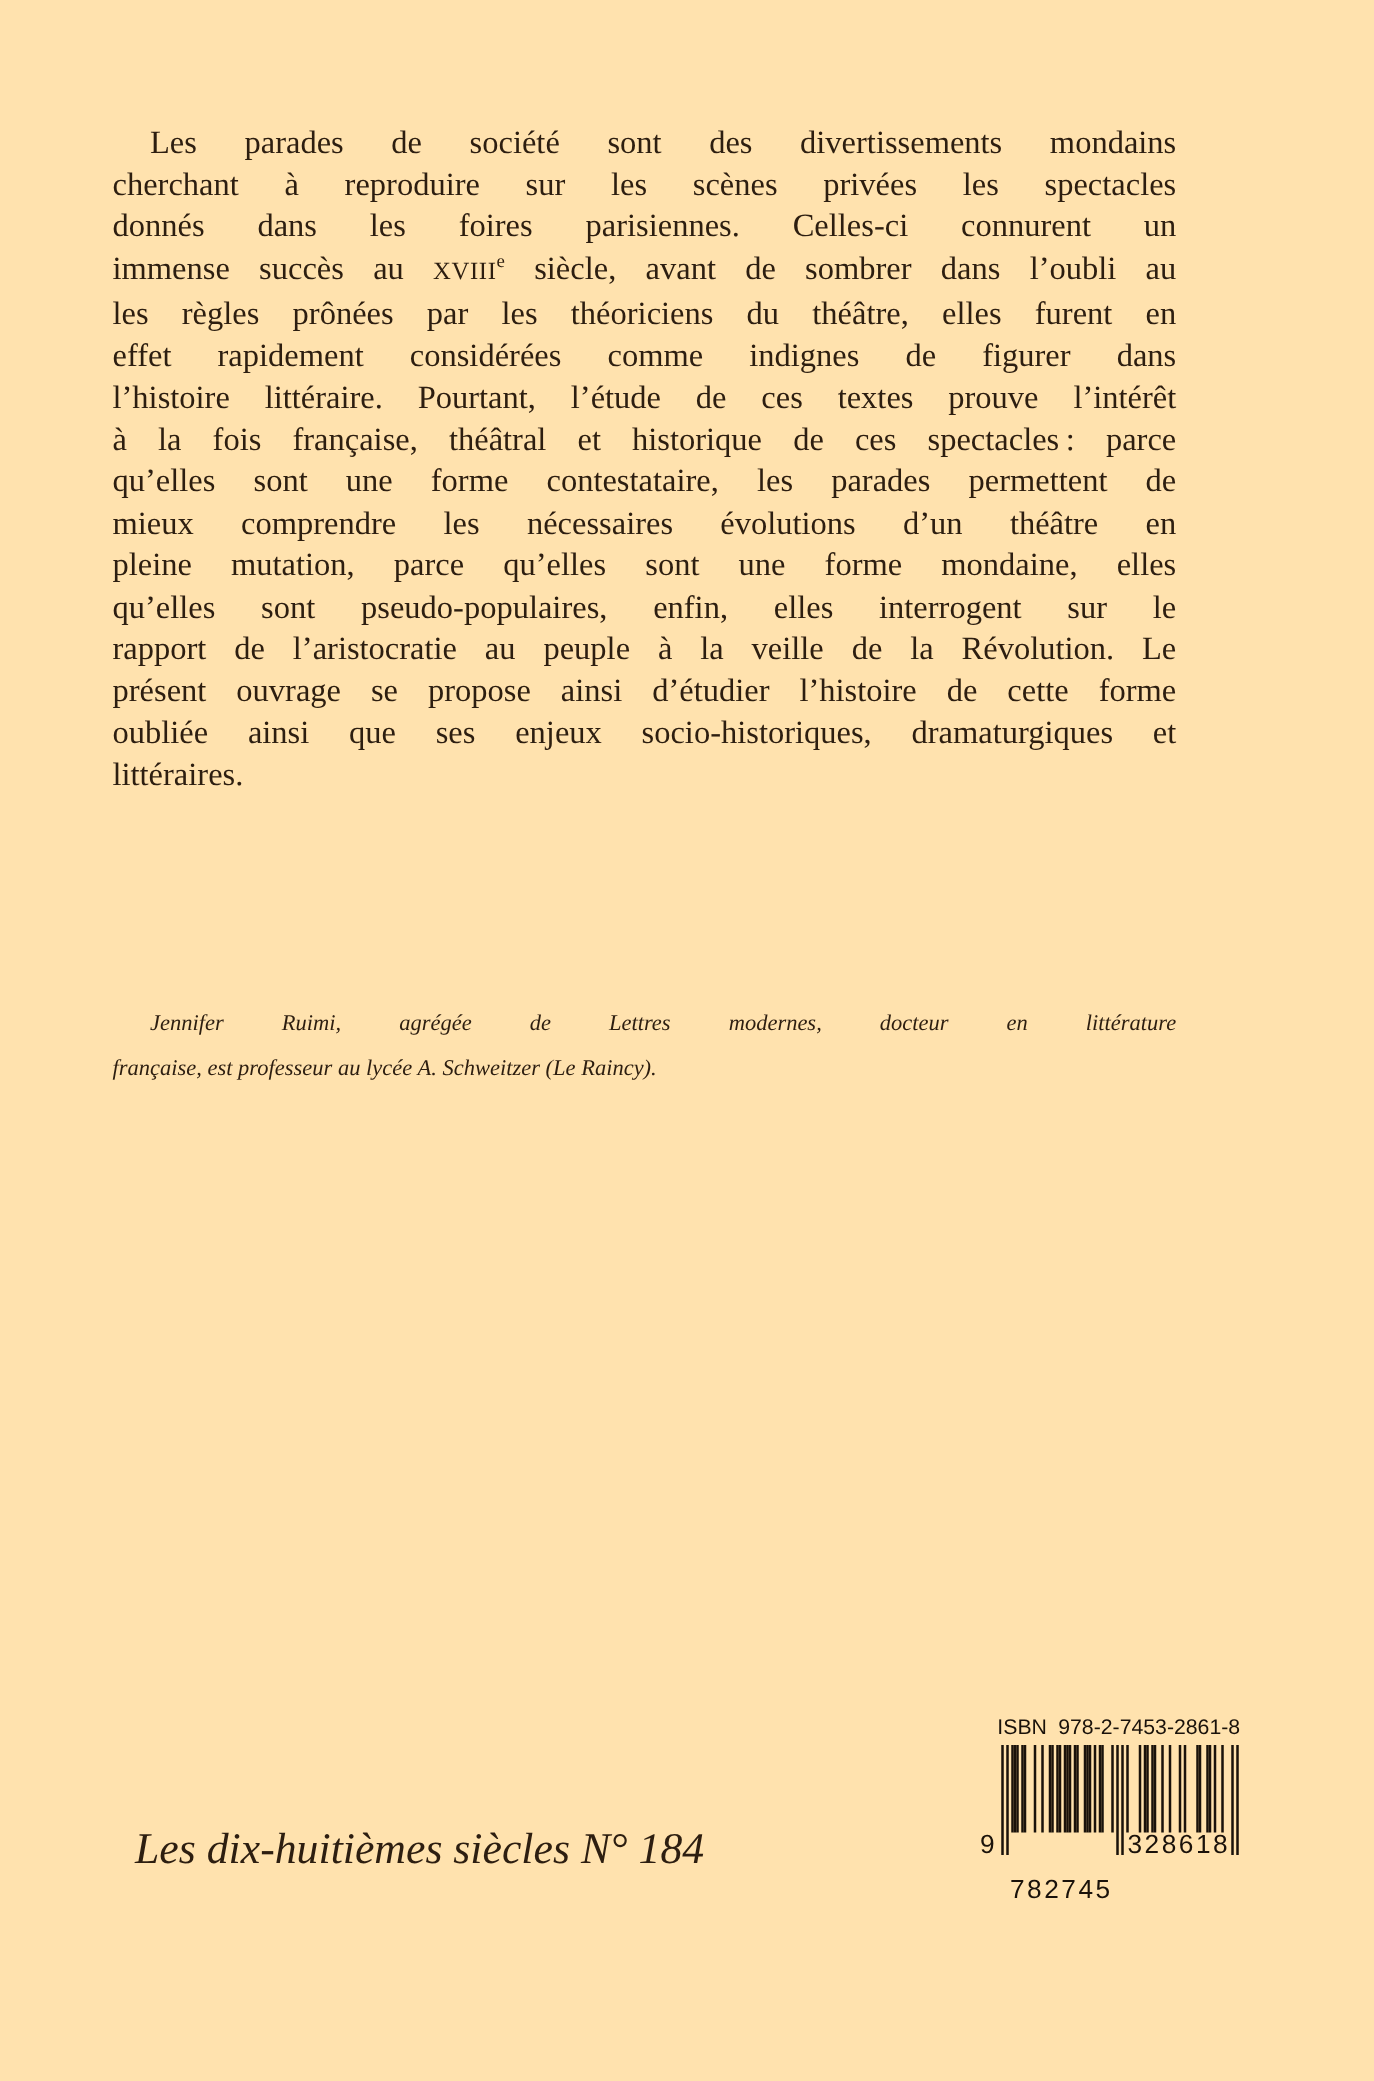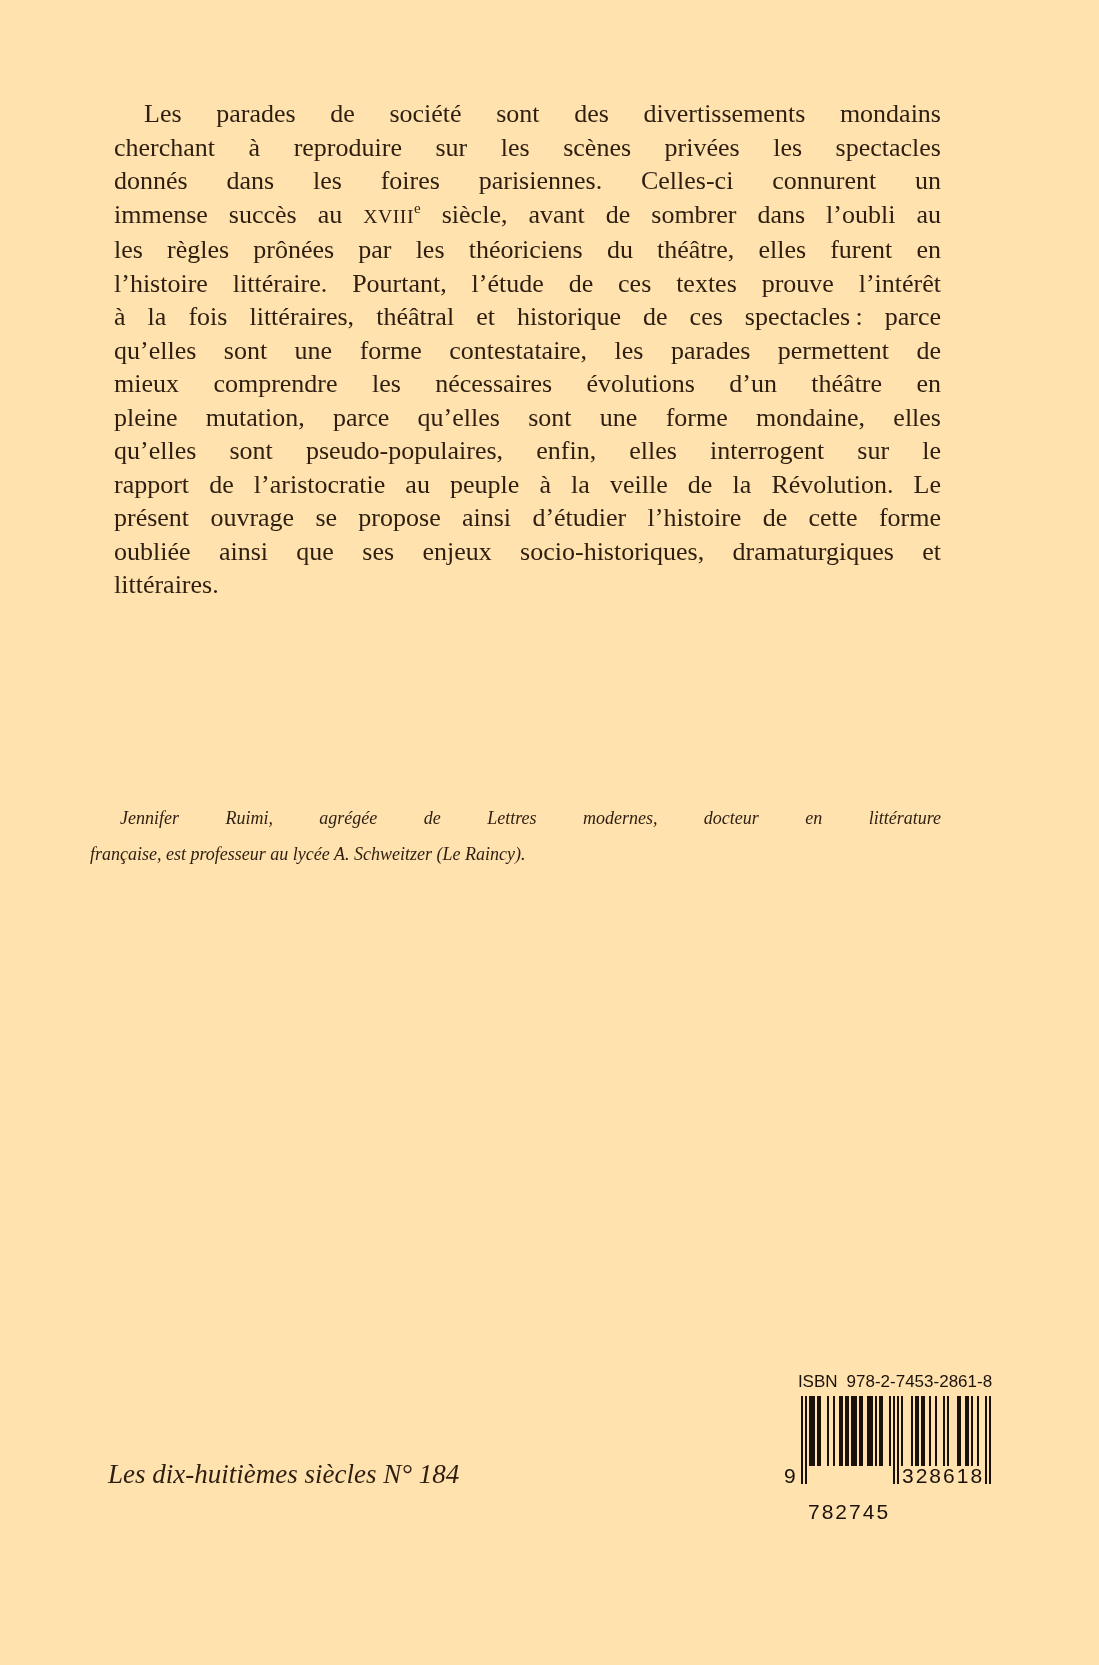--- a/index.html
+++ b/index.html
@@ -9,39 +9,39 @@
     background: #ffe2ae;
     font-family: "Liberation Serif", serif;
     color: #2d1e10;
     overflow: hidden;
   }
   
   .synopsis {
     position: absolute; left: 90px; top: 97px; width: 851px;
     font-size: 26px;
   }
-  .synopsis .line { line-height: 33.5px; margin-left: 24px; }
+  .synopsis .line { line-height: 33.5px; }
   .synopsis .line:first-child { text-indent: 30px; }
   
   .bio {
     position: absolute; left: 90px; top: 800px; width: 851px;
     font-size: 18px; font-style: italic;
   }
   .bio .line { line-height: 36px; }
   .bio .line:first-child { text-indent: 30px; }
   
   .textblock .line { text-align: justify; text-align-last: justify; }
   .textblock .line:last-child { text-align-last: left; }
   
   .sc  { font-size: 0.76em; letter-spacing: 0.5px; }
   .sup { font-size: 0.58em; vertical-align: super; line-height: 0; }
   
   .collection {
     position: absolute; left: 108px; top: 1459px;
-    font-size: 27px; font-style: italic; white-space: nowrap;
+    font-size: 35px; font-style: italic; white-space: nowrap;
   }
   
   .isbn-line {
     position: absolute; left: 790px; top: 1372px; width: 210px;
     font-family: "Liberation Sans", sans-serif;
     font-size: 17px; color: #1a120a;
     text-align: center; white-space: nowrap;
   }
   .isbn-line .isbn-num { margin-left: 9px; }
   .barcode {
@@ -65,22 +65,23 @@
 </style>
 </head>
 <body>
 
 <div class="synopsis textblock">
     <div class="line">Les parades de société sont des divertissements mondains</div>
     <div class="line">cherchant à reproduire sur les scènes privées les spectacles</div>
     <div class="line">donnés dans les foires parisiennes. Celles-ci connurent un</div>
     <div class="line">immense succès au <span class="sc">XVIII</span><span class="sup">e</span> siècle, avant de sombrer dans l’oubli au</div>
     <div class="line">les règles prônées par les théoriciens du théâtre, elles furent en</div>
+    <div class="line">effet rapidement considérées comme indignes de figurer dans</div>
     <div class="line">l’histoire littéraire. Pourtant, l’étude de ces textes prouve l’intérêt</div>
-    <div class="line">à la fois littéraires, théâtral et historique de ces spectacles : parce</div>
+    <div class="line">à la fois française, théâtral et historique de ces spectacles : parce</div>
     <div class="line">qu’elles sont une forme contestataire, les parades permettent de</div>
     <div class="line">mieux comprendre les nécessaires évolutions d’un théâtre en</div>
     <div class="line">pleine mutation, parce qu’elles sont une forme mondaine, elles</div>
     <div class="line">qu’elles sont pseudo-populaires, enfin, elles interrogent sur le</div>
     <div class="line">rapport de l’aristocratie au peuple à la veille de la Révolution. Le</div>
     <div class="line">présent ouvrage se propose ainsi d’étudier l’histoire de cette forme</div>
     <div class="line">oubliée ainsi que ses enjeux socio-historiques, dramaturgiques et</div>
     <div class="line">littéraires.</div>
   </div>
 

